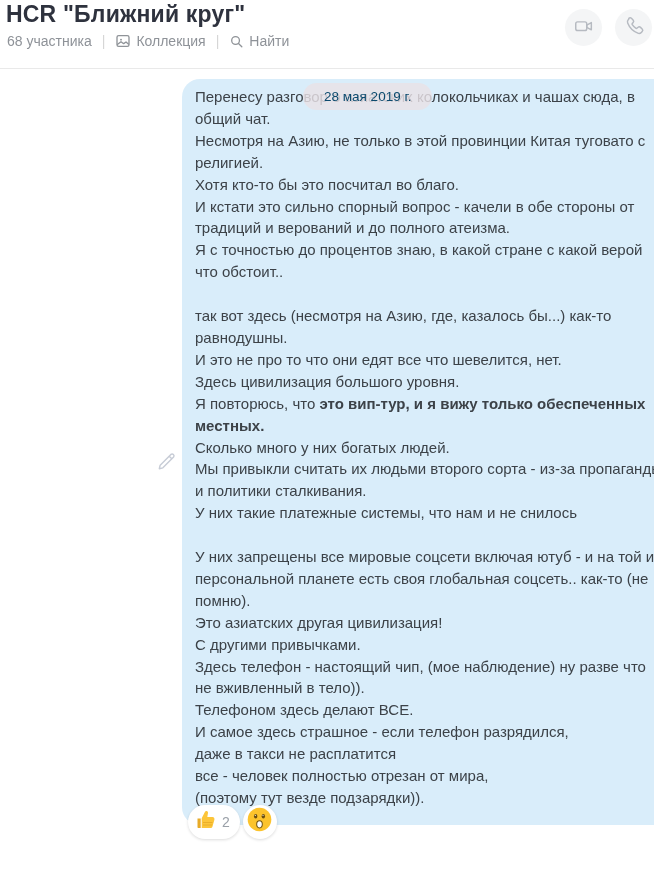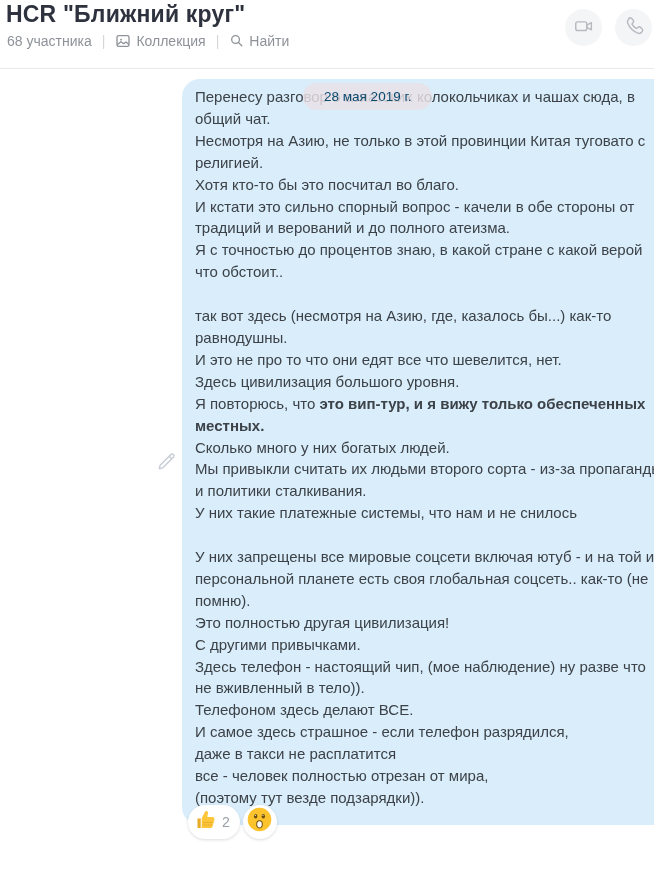--- a/index.html
+++ b/index.html
@@ -13,21 +13,21 @@
   .title {
     position:absolute; top:1px; left:6px;
     font-size:23px; font-weight:700; color:#2e323e; letter-spacing:0.2px;
     white-space:nowrap;
   }
   .subtitle {
     position:absolute; top:33px; left:7px; display:flex; align-items:center;
     font-size:14px; color:#8e9298; white-space:nowrap;
   }
   .subtitle .sep { color:#d6d6d6; margin:0 10px; font-size:14px; }
-  .sub-link { display:inline-flex; align-items:flex-start; gap:5px; color:#8e9298; cursor:pointer; }
+  .sub-link { display:inline-flex; align-items:flex-end; gap:5px; color:#8e9298; cursor:pointer; }
   .sub-link svg { display:block; }
   .hbtns { position:absolute; top:9px; right:2px; display:flex; gap:13px; }
   .hbtn {
     width:37px; height:37px; border-radius:50%; background:#f4f5f6;
     display:flex; align-items:center; justify-content:center; cursor:pointer;
   }
   .divider { position:absolute; top:68px; left:0; width:654px; height:1px; background:#e9e9e9; }
   
   main { position:absolute; top:69px; left:0; width:654px; height:823px; background:#fff; }
   .edit-icon { position:absolute; left:155px; top:381px; cursor:pointer; }
@@ -133,21 +133,21 @@
           <div class="msg-line">&nbsp;</div>
           <div class="msg-line"><span>так вот здесь (несмотря на Азию, где, казалось бы...) как-то равнодушны.</span></div>
           <div class="msg-line"><span>И это не про то что они едят все что шевелится, нет.</span></div>
           <div class="msg-line"><span>Здесь цивилизация большого уровня.</span></div>
           <div class="msg-line"><span>Я повторюсь, что </span><span class="bold">это вип-тур, и я вижу только обеспеченных местных.</span></div>
           <div class="msg-line"><span>Сколько много у них богатых людей.</span></div>
           <div class="msg-line"><span>Мы привыкли считать их людьми второго сорта - из-за пропаганды и политики сталкивания.</span></div>
           <div class="msg-line"><span>У них такие платежные системы, что нам и не снилось</span></div>
           <div class="msg-line">&nbsp;</div>
           <div class="msg-line"><span>У них запрещены все мировые соцсети включая ютуб - и на той их персональной планете есть своя глобальная соцсеть.. как-то (не помню).</span></div>
-          <div class="msg-line"><span>Это полностью другая цивилизация!</span></div>
+          <div class="msg-line"><span>Это азиатских другая цивилизация!</span></div>
           <div class="msg-line"><span>С другими привычками.</span></div>
           <div class="msg-line"><span>Здесь телефон - настоящий чип, (мое наблюдение) ну разве что не вживленный в тело)).</span></div>
           <div class="msg-line"><span>Телефоном здесь делают ВСЕ.</span></div>
           <div class="msg-line"><span>И самое здесь страшное - если телефон разрядился,</span></div>
           <div class="msg-line"><span>даже в такси не расплатится</span></div>
           <div class="msg-line"><span>все - человек полностью отрезан от мира,</span></div>
           <div class="msg-line"><span>(поэтому тут везде подзарядки)).</span></div>
         </div>
 
       <div class="date-pill">28 мая 2019 г.</div>

